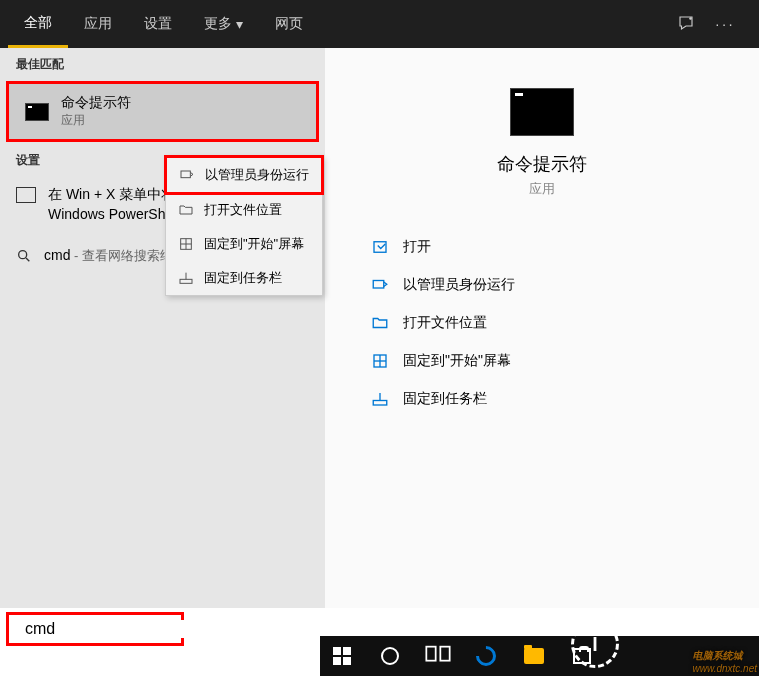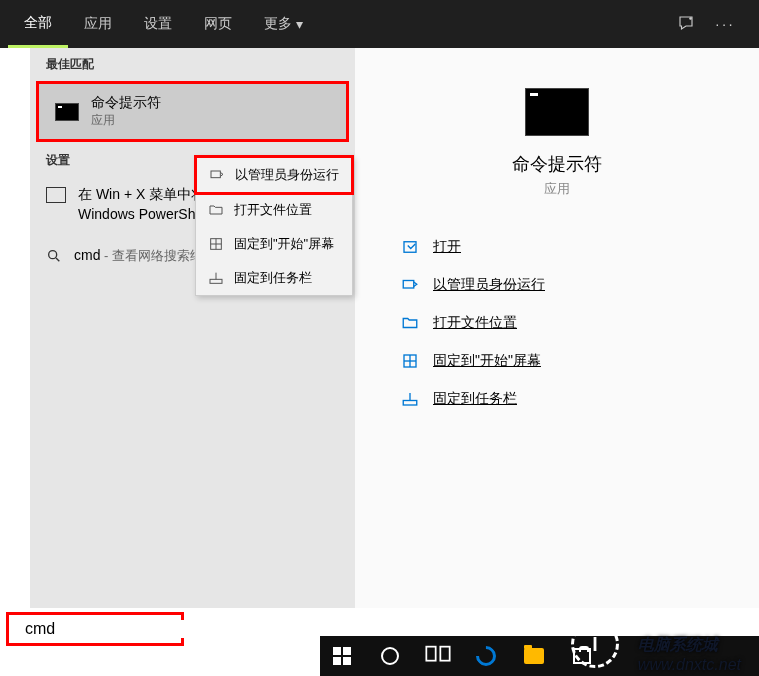--- a/index.html
+++ b/index.html
@@ -1,25 +1,25 @@
 <!DOCTYPE html>
 <html><head>
 <meta charset="utf-8">
 <style>
 * { margin: 0; padding: 0; box-sizing: border-box; font-family: "Microsoft YaHei", "Segoe UI", sans-serif; }
 body { width: 759px; height: 676px; background: #fff; overflow: hidden; position: relative; }
 
 .top-bar { height: 48px; background: #1f1f1f; display: flex; align-items: center; padding: 0 8px; color: #ccc; font-size: 14px; }
 .tab { padding: 0 16px; height: 48px; display: flex; align-items: center; cursor: pointer; }
-.tab.active { color: #fff; border-bottom: 3px solid #bef264; }
+.tab.active { color: #fff; border-bottom: 3px solid #eab308; }
 .more-tab { display: flex; align-items: center; gap: 4px; }
 .top-right { margin-left: auto; display: flex; align-items: center; gap: 20px; padding-right: 16px; }
 .feedback-icon, .ellipsis-icon { cursor: pointer; }
 
-.main { display: flex; height: 560px; margin-left: 30px; }
+.main { display: flex; height: 560px; }
 
 .left-panel { width: 325px; background: #e6e6e6; position: relative; }
 .section-header { font-size: 12px; padding: 8px 16px 6px; color: #333; background: #e6e6e6; font-weight: bold; }
 .result-item { display: flex; align-items: center; padding: 10px 16px; gap: 12px; cursor: pointer; }
 .result-item.selected { background: #ccc; }
 .result-item .icon-box { width: 24px; height: 18px; background: #000; border: 1px solid #444; position: relative; }
 .result-item .icon-box::before { content: ""; position: absolute; top: 2px; left: 2px; width: 4px; height: 2px; background: #fff; }
 .result-item .text-block { display: flex; flex-direction: column; }
 .result-title { font-size: 14px; color: #000; }
 .result-sub { font-size: 12px; color: #666; }
@@ -39,57 +39,57 @@
 .context-menu { position: absolute; top: 108px; left: 165px; width: 158px; background: #f2f2f2; border: 1px solid #ccc; box-shadow: 2px 2px 6px rgba(0,0,0,.2); z-index: 10; }
 .ctx-item { display: flex; align-items: center; padding: 8px 12px; gap: 10px; font-size: 13px; cursor: pointer; }
 .ctx-admin-box { border: 3px solid #f00; margin: -2px; }
 .ctx-icon { width: 16px; height: 16px; display: flex; align-items: center; justify-content: center; color: #555; }
 
 .right-panel { flex: 1; background: #fafafa; padding: 20px 30px; }
 .preview-icon { width: 64px; height: 48px; background: #000; margin: 20px auto 16px; border: 1px solid #444; position: relative; }
 .preview-icon::before { content: ""; position: absolute; top: 4px; left: 4px; width: 8px; height: 3px; background: #fff; }
 .preview-title { text-align: center; font-size: 18px; margin-bottom: 4px; }
 .preview-sub { text-align: center; font-size: 13px; color: #888; margin-bottom: 30px; }
-.action-list { padding-left: 10px; text-decoration: underline; }
+.action-list { padding-left: 10px; }
 .action-item { display: flex; align-items: center; gap: 14px; padding: 10px 6px; font-size: 14px; cursor: pointer; }
 .action-icon { width: 18px; height: 18px; color: #0078d4; display: flex; align-items: center; justify-content: center; }
 
 .search-bar-area { position: absolute; bottom: 30px; left: 6px; width: 178px; }
 .search-box { border: 3px solid #f00; background: #fff; height: 34px; display: flex; align-items: center; padding: 0 8px; gap: 8px; }
 .search-box input { border: none; outline: none; font-size: 16px; flex: 1; font-family: inherit; }
 
 .taskbar { position: absolute; bottom: 0; left: 320px; right: 0; height: 40px; background: #101010; display: flex; align-items: center; padding: 0 8px; gap: 20px; }
 .taskbar-icon { width: 28px; height: 28px; display: flex; align-items: center; justify-content: center; cursor: pointer; }
 .win-logo { width: 18px; height: 18px; display: grid; grid-template-columns: 1fr 1fr; grid-template-rows: 1fr 1fr; gap: 2px; }
 .win-logo div { background: #fff; }
 .cortana-circle { width: 18px; height: 18px; border: 2px solid #fff; border-radius: 50%; }
 .edge-icon { width: 20px; height: 20px; border: 3px solid #0078d4; border-radius: 50%; border-left-color: transparent; transform: rotate(45deg); }
 .folder-icon { width: 20px; height: 16px; background: #ffb900; border-radius: 2px; position: relative; }
 .folder-icon::before { content: ""; position: absolute; top: -3px; left: 0; width: 8px; height: 4px; background: #ffb900; border-radius: 1px; }
 .store-icon { width: 18px; height: 16px; border: 2px solid #fff; position: relative; }
 .store-icon::before { content: ""; position: absolute; top: -4px; left: 4px; width: 6px; height: 4px; border: 2px solid #fff; border-bottom: none; border-radius: 3px 3px 0 0; }
 
-.watermark { position: absolute; right: 18px; bottom: 2px; color: #0f172a; font-style: italic; font-size: 16px; text-shadow: 0 0 4px #000; z-index: 20; }
+.watermark { position: absolute; right: 2px; bottom: 2px; color: #a16207; font-style: italic; font-size: 10px; text-shadow: 0 0 4px #000; z-index: 20; }
 .watermark-logo { position: absolute; right: 140px; bottom: 8px; width: 48px; height: 48px; border: 3px dashed #fff; border-radius: 50%; display: flex; align-items: center; justify-content: center; z-index: 20; }
 .watermark-logo::after { content: ""; width: 14px; height: 14px; background: #fff; clip-path: polygon(40% 0, 60% 0, 60% 100%, 40% 100%); }
 
 svg { width: 100%; height: 100%; }
 </style>
 </head>
 <body>
 
 <div class="top-bar">
   <div class="tab active">全部</div>
   <div class="tab">应用</div>
   <div class="tab">设置</div>
-  <div class="tab">网页</div>
   <div class="tab more-tab">
     <span>更多</span>
     <span>▾</span>
   </div>
+  <div class="tab">网页</div>
   <div class="top-right">
     <span class="feedback-icon">
       <svg viewBox="0 0 24 24" width="18" height="18" fill="none" stroke="#ccc" stroke-width="1.5">
           <path d="M4 4h16v12H12l-6 4v-4H4z"></path>
           <circle cx="18" cy="6" r="1" fill="#ccc"></circle>
         </svg>
     </span>
     <span class="ellipsis-icon" style="letter-spacing:2px">···</span>
   </div>
 </div>

